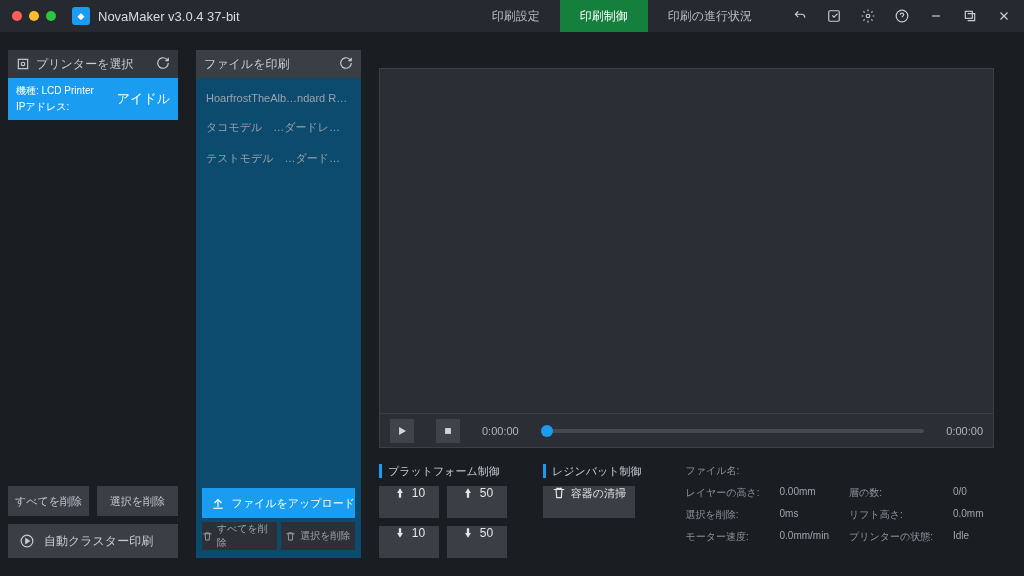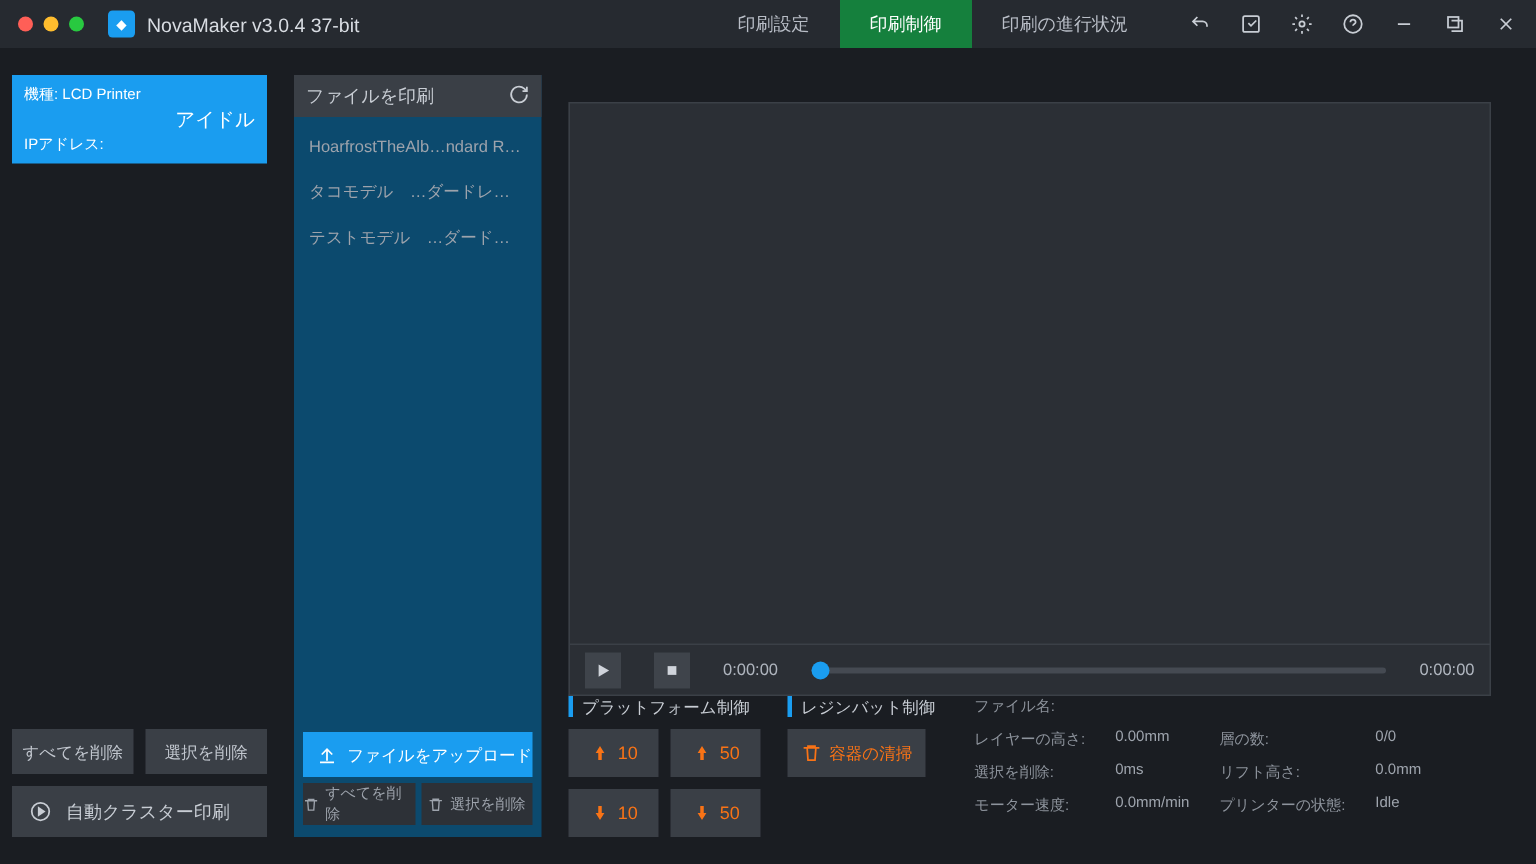--- a/index.html
+++ b/index.html
@@ -12,45 +12,45 @@
 .tabs{margin-left:auto;display:flex;height:100%}
 .tab{padding:0 20px;display:flex;align-items:center;color:#b9bec7;cursor:pointer}
 .tab.active{background:#15803d;color:#fff}
 .toolbaricons{display:flex;gap:18px;margin-left:20px;align-items:center}
 .ticon{width:16px;height:16px;display:flex;align-items:center;justify-content:center;color:#c8cdd4;cursor:pointer}
 .main{display:flex;height:calc(100% - 32px);padding:18px 30px 18px 8px;gap:18px}
 .sidebar{width:170px;display:flex;flex-direction:column}
 .panelhead{background:#33383f;height:28px;display:flex;align-items:center;padding:0 8px;color:#c8cdd4;font-size:12px}
 .refresh{margin-left:auto;cursor:pointer}
 .printercard{background:#1a9df0;color:#fff;padding:6px 8px;font-size:10px;display:flex;justify-content:space-between;align-items:center}
-.printercard .left{display:flex;flex-direction:column;gap:19px}
+.printercard .left{display:flex;flex-direction:column;gap:2px}
 .printercard .status{font-size:13px}
 .btnrow{display:flex;gap:8px;margin-top:auto}
 .greybtn{background:#3a3f46;color:#c2c7cf;flex:1;height:30px;display:flex;align-items:center;justify-content:center;font-size:11px;cursor:pointer}
 .bigbtn{background:#3a3f46;color:#c8cdd4;height:34px;display:flex;align-items:center;padding:0 12px;gap:10px;margin-top:8px;cursor:pointer;font-size:12px}
 .filespanel{width:165px;background:#0c4a6e;display:flex;flex-direction:column;margin-top:0}
 .filespanel .panelhead{background:#3a3f46}
 .filelist{flex:1;padding:6px 0}
 .fileitem{padding:8px 10px;font-size:11px;color:#9da3ac;cursor:pointer;white-space:nowrap;overflow:hidden;text-overflow:ellipsis}
 .uploadbtn{background:#1a9df0;color:#fff;height:30px;display:flex;align-items:center;justify-content:flex-end;gap:6px;margin:6px 6px 4px;font-size:11px;cursor:pointer}
 .filebtns{display:flex;gap:4px;padding:0 6px 8px}
 .smallgrey{background:#2d3137;flex:1;height:28px;display:flex;align-items:center;justify-content:center;gap:4px;font-size:10px;color:#9da3ac;cursor:pointer}
 .preview{flex:1;display:flex;flex-direction:column;margin-top:18px}
 .previewarea{flex:1;background:#2b2f35;border:1px solid #3b4047}
 .playbar{background:#2b2f35;border:1px solid #3b4047;border-top:none;height:34px;display:flex;align-items:center;padding:0 10px;gap:22px}
 .pbtn{width:24px;height:24px;background:#3f444b;display:flex;align-items:center;justify-content:center;cursor:pointer;color:#d0d4db}
 .timecode{font-size:11px;color:#aeb4bd}
 .slider{flex:1;height:4px;background:#454a52;position:relative;border-radius:2px}
 .sliderknob{position:absolute;left:0;top:-4px;width:12px;height:12px;background:#1a9df0;border-radius:50%}
-.controlrow{display:flex;gap:18px;margin-top:0}
+.controlrow{display:flex;gap:36px;margin-top:16px}
 .ctrlgroup{display:flex;flex-direction:column;gap:8px}
 .grouphead{font-size:11px;color:#c8cdd4;border-left:3px solid #1a9df0;padding-left:6px;height:14px;display:flex;align-items:center}
 .btnsgrid{display:flex;gap:8px}
 .col{display:flex;flex-direction:column;gap:8px}
-.ctrlbtn{background:#3a3f46;width:60px;height:32px;display:flex;align-items:center;justify-content:center;gap:5px;font-size:12px;color:#f97316;cursor:pointer}
+.ctrlbtn{background:#3a3f46;width:60px;height:32px;display:flex;align-items:flex-start;justify-content:center;gap:5px;font-size:12px;color:#e5e5e5;cursor:pointer}
 .ctrlbtn.wide{width:92px;font-size:11px}
 .infogrid{display:grid;grid-template-columns:auto auto auto auto;column-gap:20px;row-gap:8px;font-size:10px;color:#8d939c;align-content:start;margin-left:8px}
 .infolabel{white-space:nowrap}
 .infoval{color:#9fa5ae}
 svg{width:14px;height:14px}
 </style>
 </head>
 <body>
 
 <div class="titlebar">
@@ -107,20 +107,30 @@
         <svg viewBox="0 0 24 24" stroke="currentColor" stroke-width="2">
           <line x1="6" y1="6" x2="18" y2="18"></line>
           <line x1="6" y1="18" x2="18" y2="6"></line>
         </svg>
       </span>
   </div>
 </div>
 
 <div class="main">
   <div class="sidebar">
+    <div class="panelhead">
+      <svg viewBox="0 0 24 24" fill="none" stroke="currentColor" stroke-width="2" style="margin-right:6px">
+          <rect x="4" y="4" width="16" height="16"></rect>
+          <circle cx="12" cy="12" r="3"></circle>
+        </svg>
+      <span>プリンターを選択</span>
+      <span class="refresh"><svg viewBox="0 0 24 24" fill="none" stroke="currentColor" stroke-width="2">
+            <path d="M21 12a9 9 0 11-3-6.7L21 8M21 3v5h-5"></path>
+          </svg></span>
+    </div>
     <div class="printercard">
       <div class="left">
         <span><span>機種:</span> <span>LCD Printer</span></span>
         <span>IPアドレス:</span>
       </div>
       <span class="status">アイドル</span>
     </div>
 
     <div style="flex:1"></div>
 

